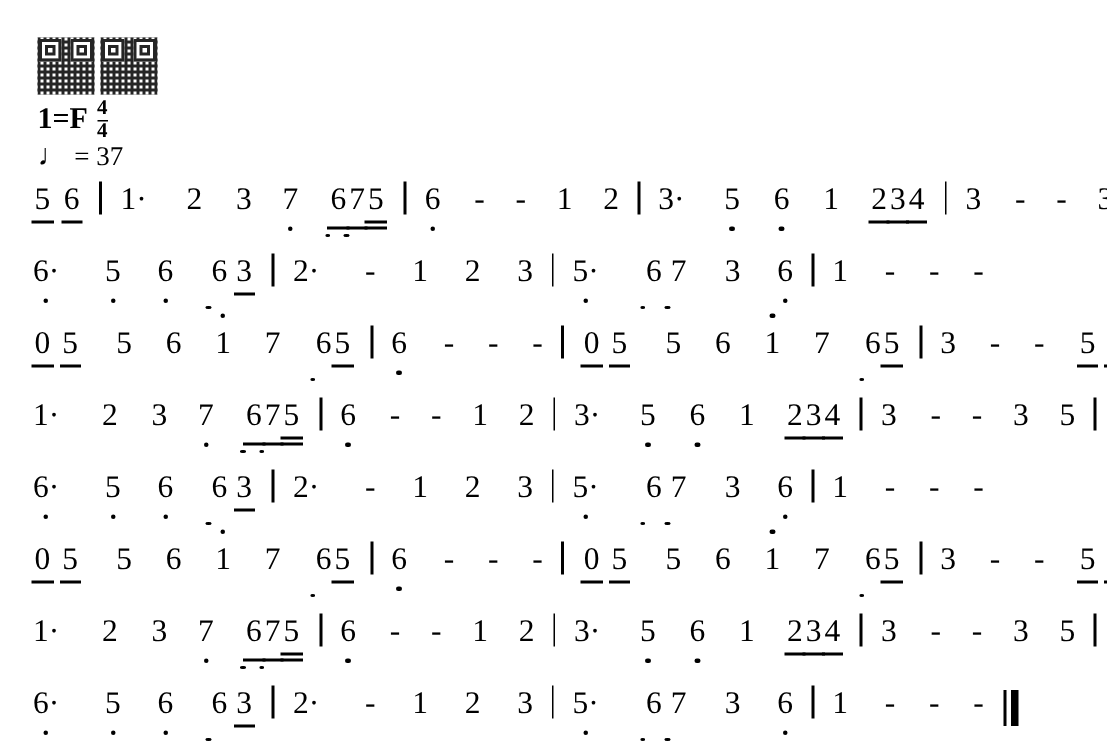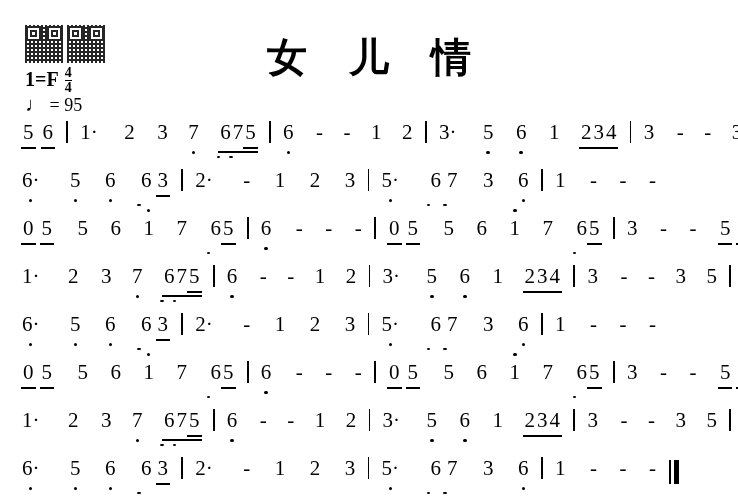--- a/index.html
+++ b/index.html
@@ -198,36 +198,35 @@
 </head>
 <body>
 
 <div class="sheet">
 
   <div class="qr-wrap">
     <div class="qr"></div>
     <div class="qr"></div>
   </div>
 
-  <div class="title">女 儿 情</div>
 
 
   <div class="keysig">
     <span class="kv">1=</span>
     <span class="kv">F</span>
     <span class="frac">
       <span class="num">4</span>
       <span class="den">4</span>
     </span>
   </div>
 
   <div class="tempo">
     <span class="qnote">♩</span>
     <span>=</span>
-    <span>95</span>
+    <span>37</span>
   </div>
 
   <div class="line" style="top:120px;">
     <span class="tok b1"><span class="g">5</span><span class="g" style="margin-left:7px;">6</span></span>
     <span class="bar"></span>
     <span class="tok">1<span class="dur">·</span></span>
     <span class="sp" style="width:16px;"></span>
     <span class="tok">2</span>
     <span class="sp" style="width:12px;"></span>
     <span class="tok">3</span>

